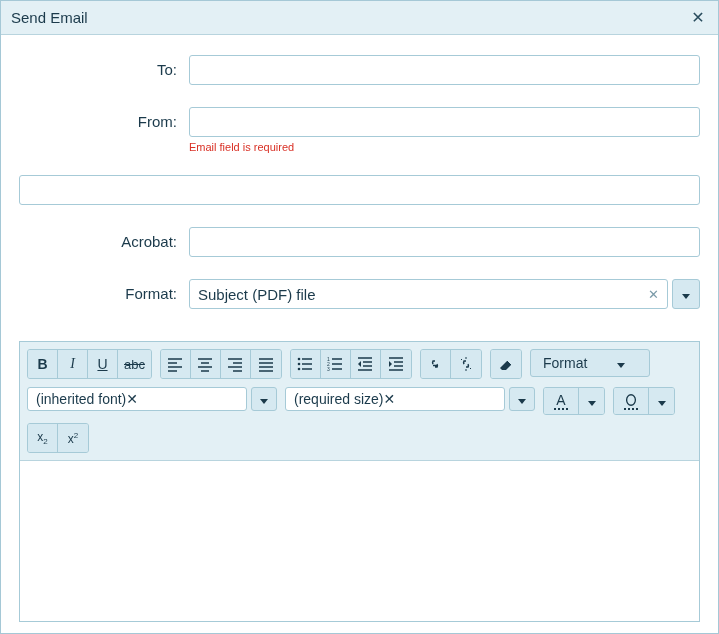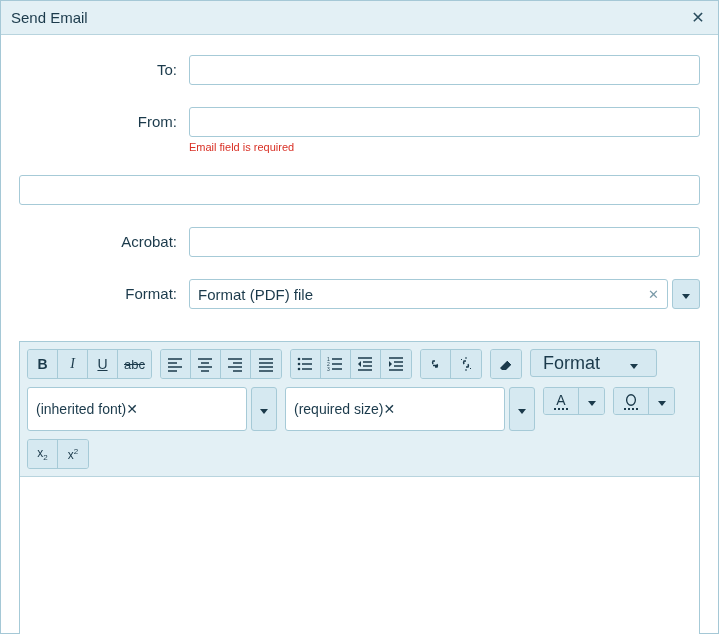--- a/index.html
+++ b/index.html
@@ -160,29 +160,29 @@
 
   .tbtn svg { display: block; }
 
   .format-dd {
     height: 28px;
     border: 1px solid #a6cad7;
     border-radius: 3px;
     background: #d6e9f1;
     display: inline-flex;
     align-items: center;
-    padding: 0 18px 0 12px;
-    cursor: pointer;
-    color: #1b3a4b;
-    font-size: 18px;
+    padding: 0 24px 0 12px;
+    cursor: pointer;
+    color: #1b3a4b;
+    font-size: 14px;
     gap: 30px;
   }
 
   .tb-combo {
-    height: 44px;
+    height: 24px;
     display: inline-flex;
     min-width: 240px;
     border-radius: 13px;
   }
   .tb-combo .tb-combo-text {
     flex: 1;
     border: 1px solid #a6cad7;
     border-radius: 3px;
     background: #fff;
     display: flex;
@@ -296,21 +296,21 @@
       <div class="form-field">
         <input class="text-input" type="text" value="" style="">
       </div>
     </div>
 
     <div class="form-row tight">
       <div class="form-label">Format:</div>
       <div class="form-field">
         <div class="combo">
           <div class="combo-text">
-            <span>Format (PDF) file</span>
+            <span>Subject (PDF) file</span>
             <span class="clear-x">✕</span>
           </div>
           <div class="caret-box">
             <span class="caret"></span>
           </div>
         </div>
       </div>
     </div>
 
   </div>

